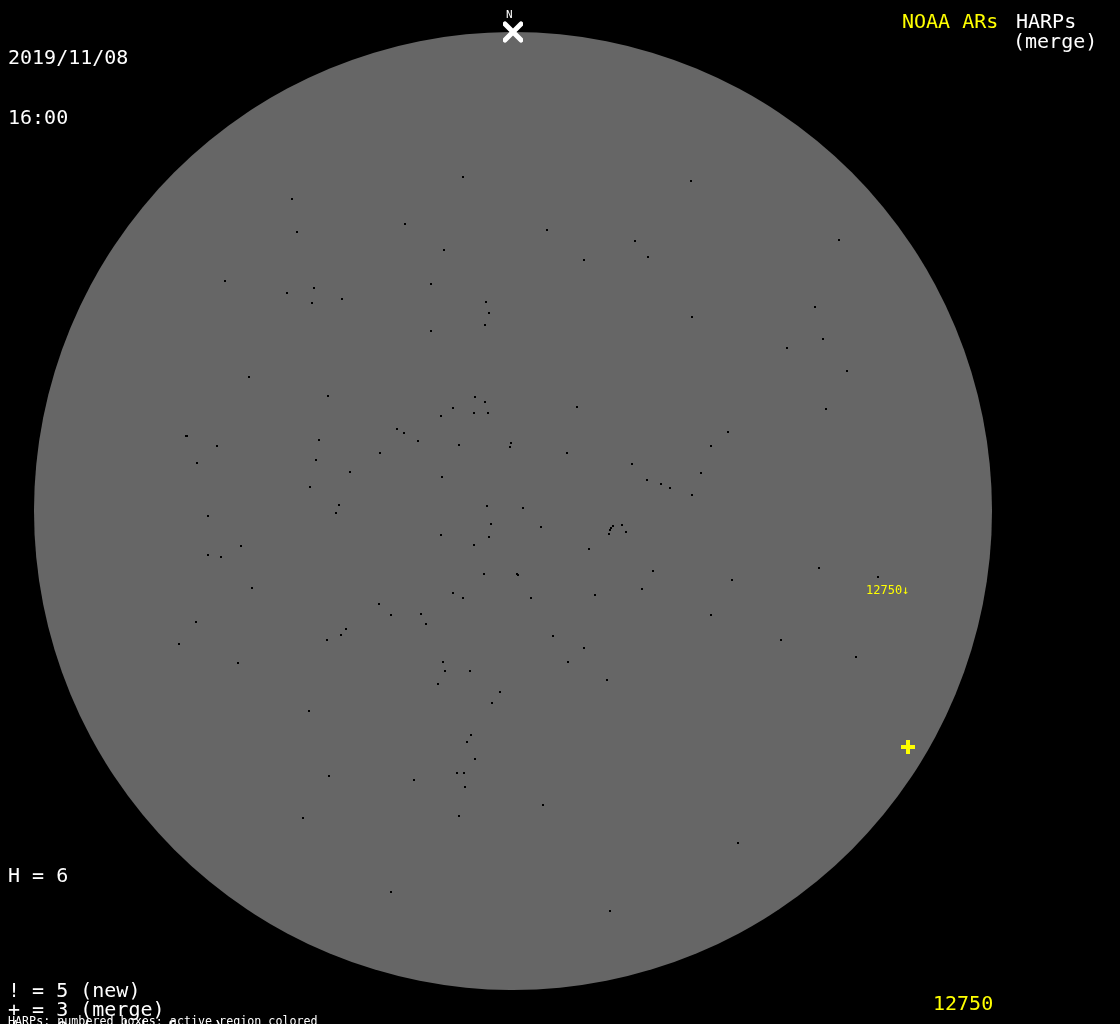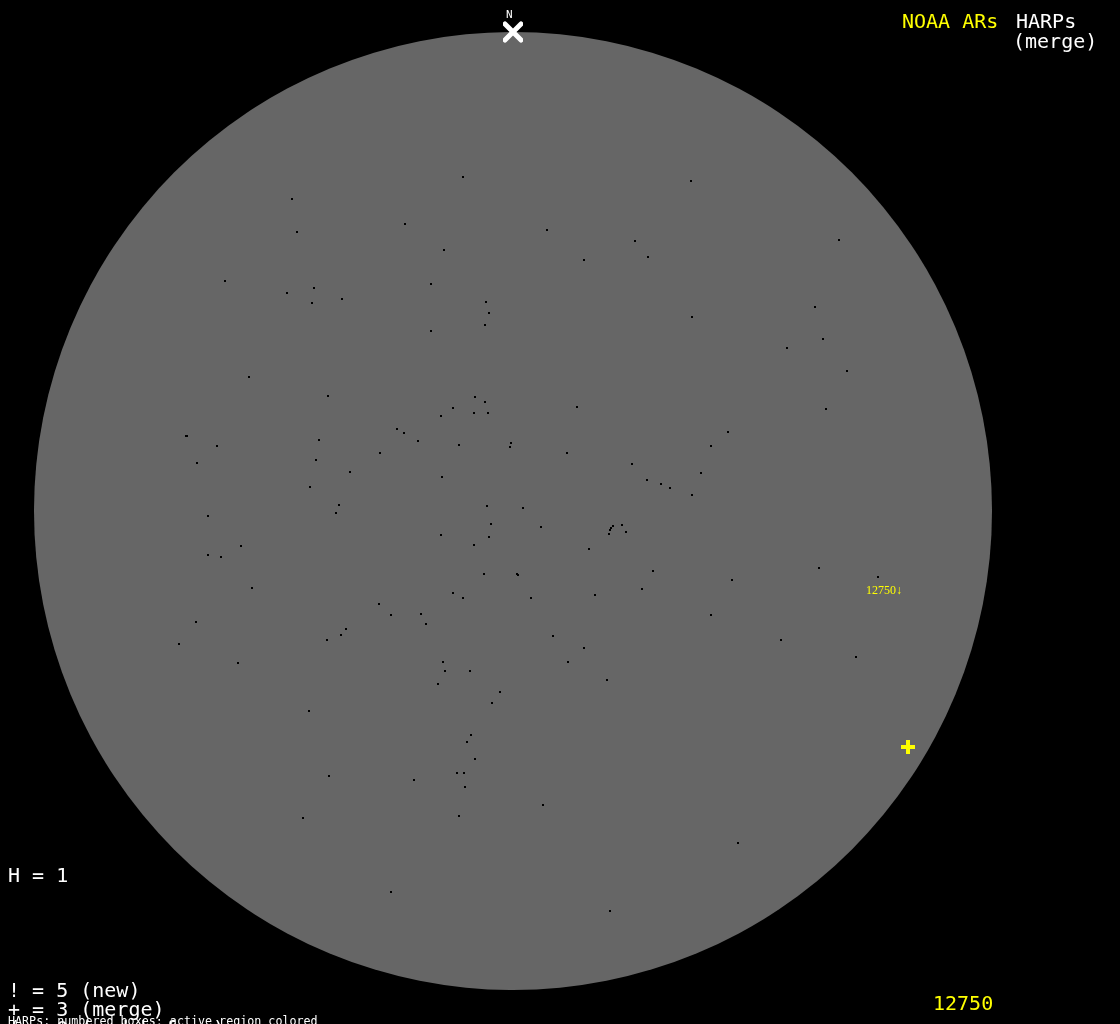--- a/index.html
+++ b/index.html
@@ -18,21 +18,21 @@
     position: absolute; left: 8px; top: 7px;
     font-size: 20px; line-height: 20px; color: #ffffff; white-space: pre;
   }
   .hr-noaa  { position: absolute; left: 902px;  top: 9px;  font-size: 20px; color: #ffff00; white-space: pre; }
   .hr-harps { position: absolute; left: 1016px; top: 9px;  font-size: 20px; color: #ffffff; white-space: pre; }
   .hr-none  { position: absolute; left: 1013px; top: 29px; font-size: 20px; color: #ffffff; white-space: pre; }
 
   .n-label  { position: absolute; left: 506px; top: 8px; font-size: 11px; color: #ffffff; }
   .marker   { position: absolute; }
 
-  .ar-label { position: absolute; font-size: 12px; color: #ffff00; white-space: pre; font-family: Liberation Serif, serif; }
+  .ar-label { position: absolute; font-size: 12px; color: #ffff00; white-space: pre; }
 
   .legend {
     position: absolute; left: 8px; top: 828px;
     font-size: 20px; line-height: 19px; color: #ffffff; white-space: pre;
   }
   .legend-gap { height: 20px; }
 
   .footer {
     position: absolute; left: 8px; top: 991px;
     font-size: 11.7px; line-height: 12.2px; color: #ffffff; white-space: pre;
@@ -178,38 +178,40 @@
       <div class="speck" style="left: 240px; top: 545px;"></div>
       <div class="speck" style="left: 207px; top: 554px;"></div>
       <div class="speck" style="left: 220px; top: 556px;"></div>
       <div class="speck" style="left: 195px; top: 621px;"></div>
       <div class="speck" style="left: 178px; top: 643px;"></div>
       <div class="speck" style="left: 185px; top: 435px;"></div>
       <div class="speck" style="left: 237px; top: 662px;"></div>
     </div>
 
   <div class="hdr">
+    <div>2019/11/08</div>
+    <div>16:00</div>
   </div>
 
   <div class="hr-noaa">NOAA ARs</div>
   <div class="hr-harps">HARPs</div>
   <div class="hr-none">(merge)</div>
 
   <div class="n-label">N</div>
   <svg class="marker" width="20" height="22" style="left: 503px; top: 21px;">
     <path d="M2 3 L18 19 M18 3 L2 19" stroke="#ffffff" stroke-width="5" fill="none" stroke-linecap="round"></path>
   </svg>
 
   <div class="ar-label" style="left: 866px; top: 583px;">12750↓</div>
   <svg class="marker" width="16" height="16" style="left: 900px; top: 739px;">
     <path d="M8 1 L8 15 M1 8 L15 8" stroke="#ffff00" stroke-width="4" fill="none"></path>
   </svg>
 
   <div class="legend">
-    <div>H = 1</div>
+    <div>H = 6</div>
     <div class="legend-gap"></div>
     <div><div>! = 5 (new)</div><div>+ = 3 (merge)</div><div>( = 0 (pad before)</div></div>
   </div>
 
   <div class="footer">
     <div>HARPs: numbered boxes; active region colored</div>
     
   </div>
 
   <div class="footer-num">12750</div>

